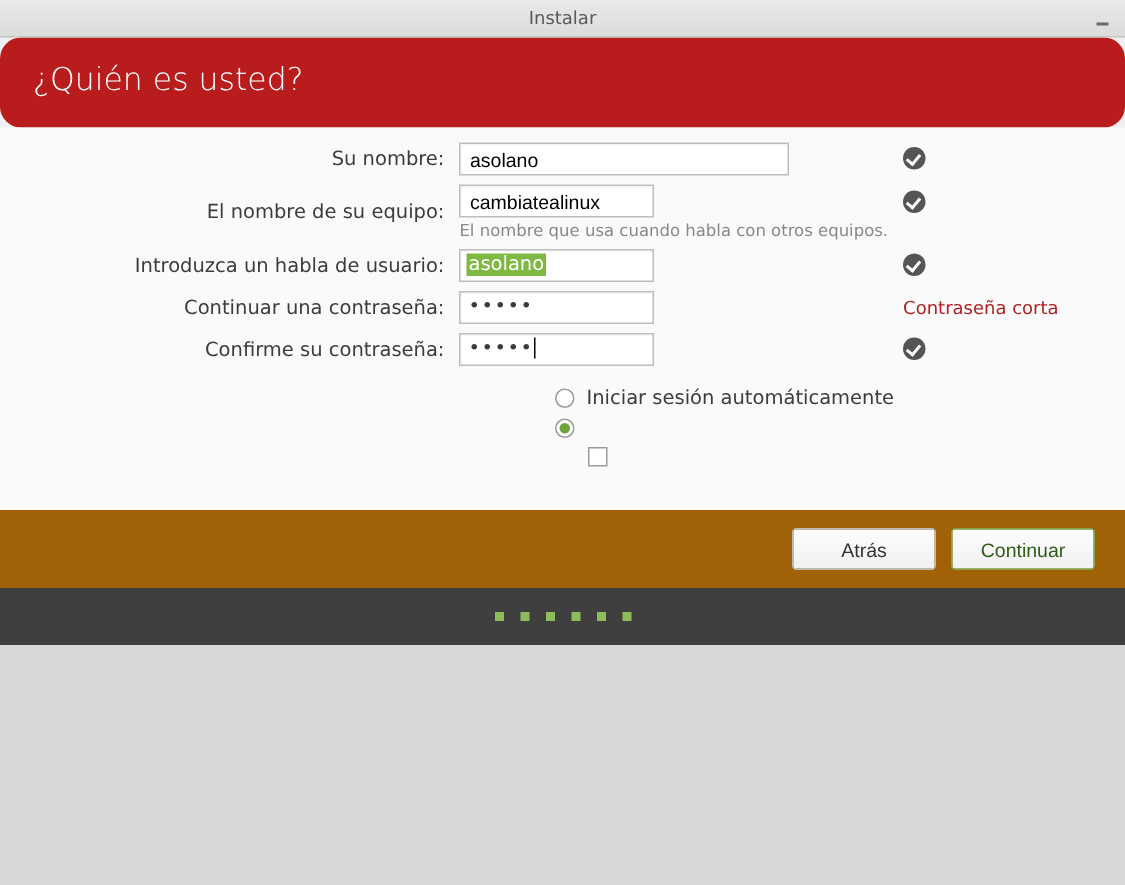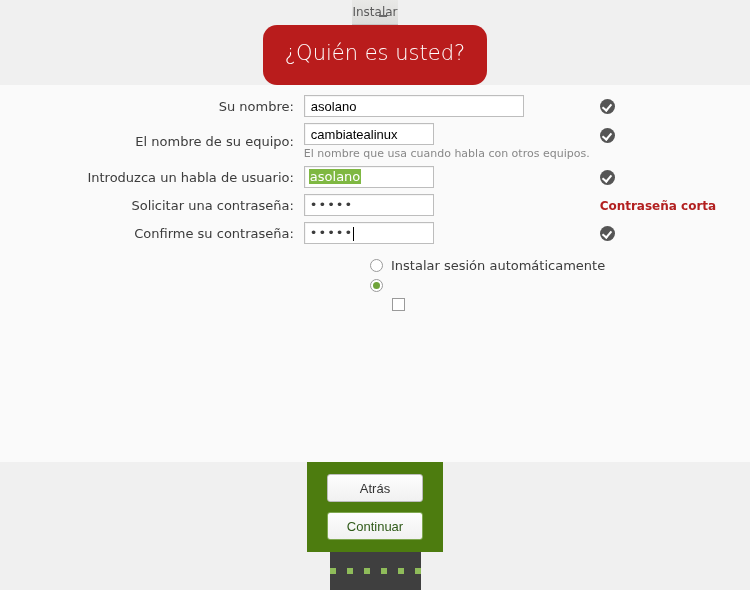--- a/index.html
+++ b/index.html
@@ -8,25 +8,24 @@
     width: 750px;
     height: 590px;
     font-family: "DejaVu Sans", "Ubuntu", "Cantarell", sans-serif;
     font-size: 13px;
     color: #3c3c3c;
     background: #d8d8d8;
     overflow: hidden;
   }
   .window {
     width: 750px;
-    height: 590px;
+    height: 430px;
     background: #f0f0f0;
     display: flex;
     flex-direction: column;
-    align-items: center;
   }
   .titlebar {
     height: 24px;
     background: linear-gradient(#e9e9e7, #dcdcda);
     border-bottom: 1px solid #c4c4c4;
     display: flex;
     align-items: center;
     justify-content: center;
     position: relative;
     color: #5a5a5a;
@@ -121,21 +120,21 @@
     transform: rotate(40deg);
   }
   .hint {
     font-size: 11px;
     color: #888;
     margin-top: 2px;
   }
   .warn {
     color: #b21f1f;
     font-size: 12px;
-    font-weight: bold;
+    font-weight: normal;
   }
   .selected-text {
     background: #7fb842;
     color: #fff;
     padding: 0 1px;
   }
   .radio-row, .check-row {
     display: flex;
     align-items: center;
     margin: 6px 0;
@@ -169,27 +168,26 @@
     box-sizing: border-box;
   }
   .options {
     margin-left: 340px;
     margin-top: 8px;
   }
   .options .indent {
     margin-left: 22px;
   }
   .footer {
-    background: #4d7c0f;
+    background: #a16207;
     border-top: 0;
     padding: 12px 20px;
     display: flex;
     justify-content: flex-end;
     gap: 10px;
-    flex-direction: column;
   }
   .btn {
     min-width: 96px;
     height: 28px;
     border: 1px solid #bcbcbc;
     background: linear-gradient(#fdfdfd, #f1f1f1);
     border-radius: 3px;
     font-size: 13px;
     color: #333;
     cursor: pointer;
@@ -271,21 +269,21 @@
               <span class="selected-text">asolano</span>
             </span>
           </div>
         </div>
         <div class="cell-status">
           <span class="check-icon"></span>
         </div>
       </div>
 
       <div class="row">
-        <div class="cell-label">Solicitar una contraseña:</div>
+        <div class="cell-label">Continuar una contraseña:</div>
         <div class="cell-input">
           <div style="position:relative;display:inline-block;">
             <input class="w-small" type="text" style="">
             <span style="position:absolute;left:6px;top:3px;pointer-events:none;letter-spacing:1px;">•••••</span>
           </div>
         </div>
         <div class="cell-status">
           <span class="warn">Contraseña corta</span>
         </div>
       </div>
@@ -303,21 +301,21 @@
         <div class="cell-status">
           <span class="check-icon"></span>
         </div>
       </div>
 
     </div>
 
     <div class="options">
       <div class="radio-row">
         <span class="radio"></span>
-        <span>Instalar sesión automáticamente</span>
+        <span>Iniciar sesión automáticamente</span>
       </div>
       <div class="radio-row">
         <span class="radio selected"></span>
       </div>
       <div class="check-row indent">
         <span class="checkbox"></span>
       </div>
     </div>
 
   </div>

